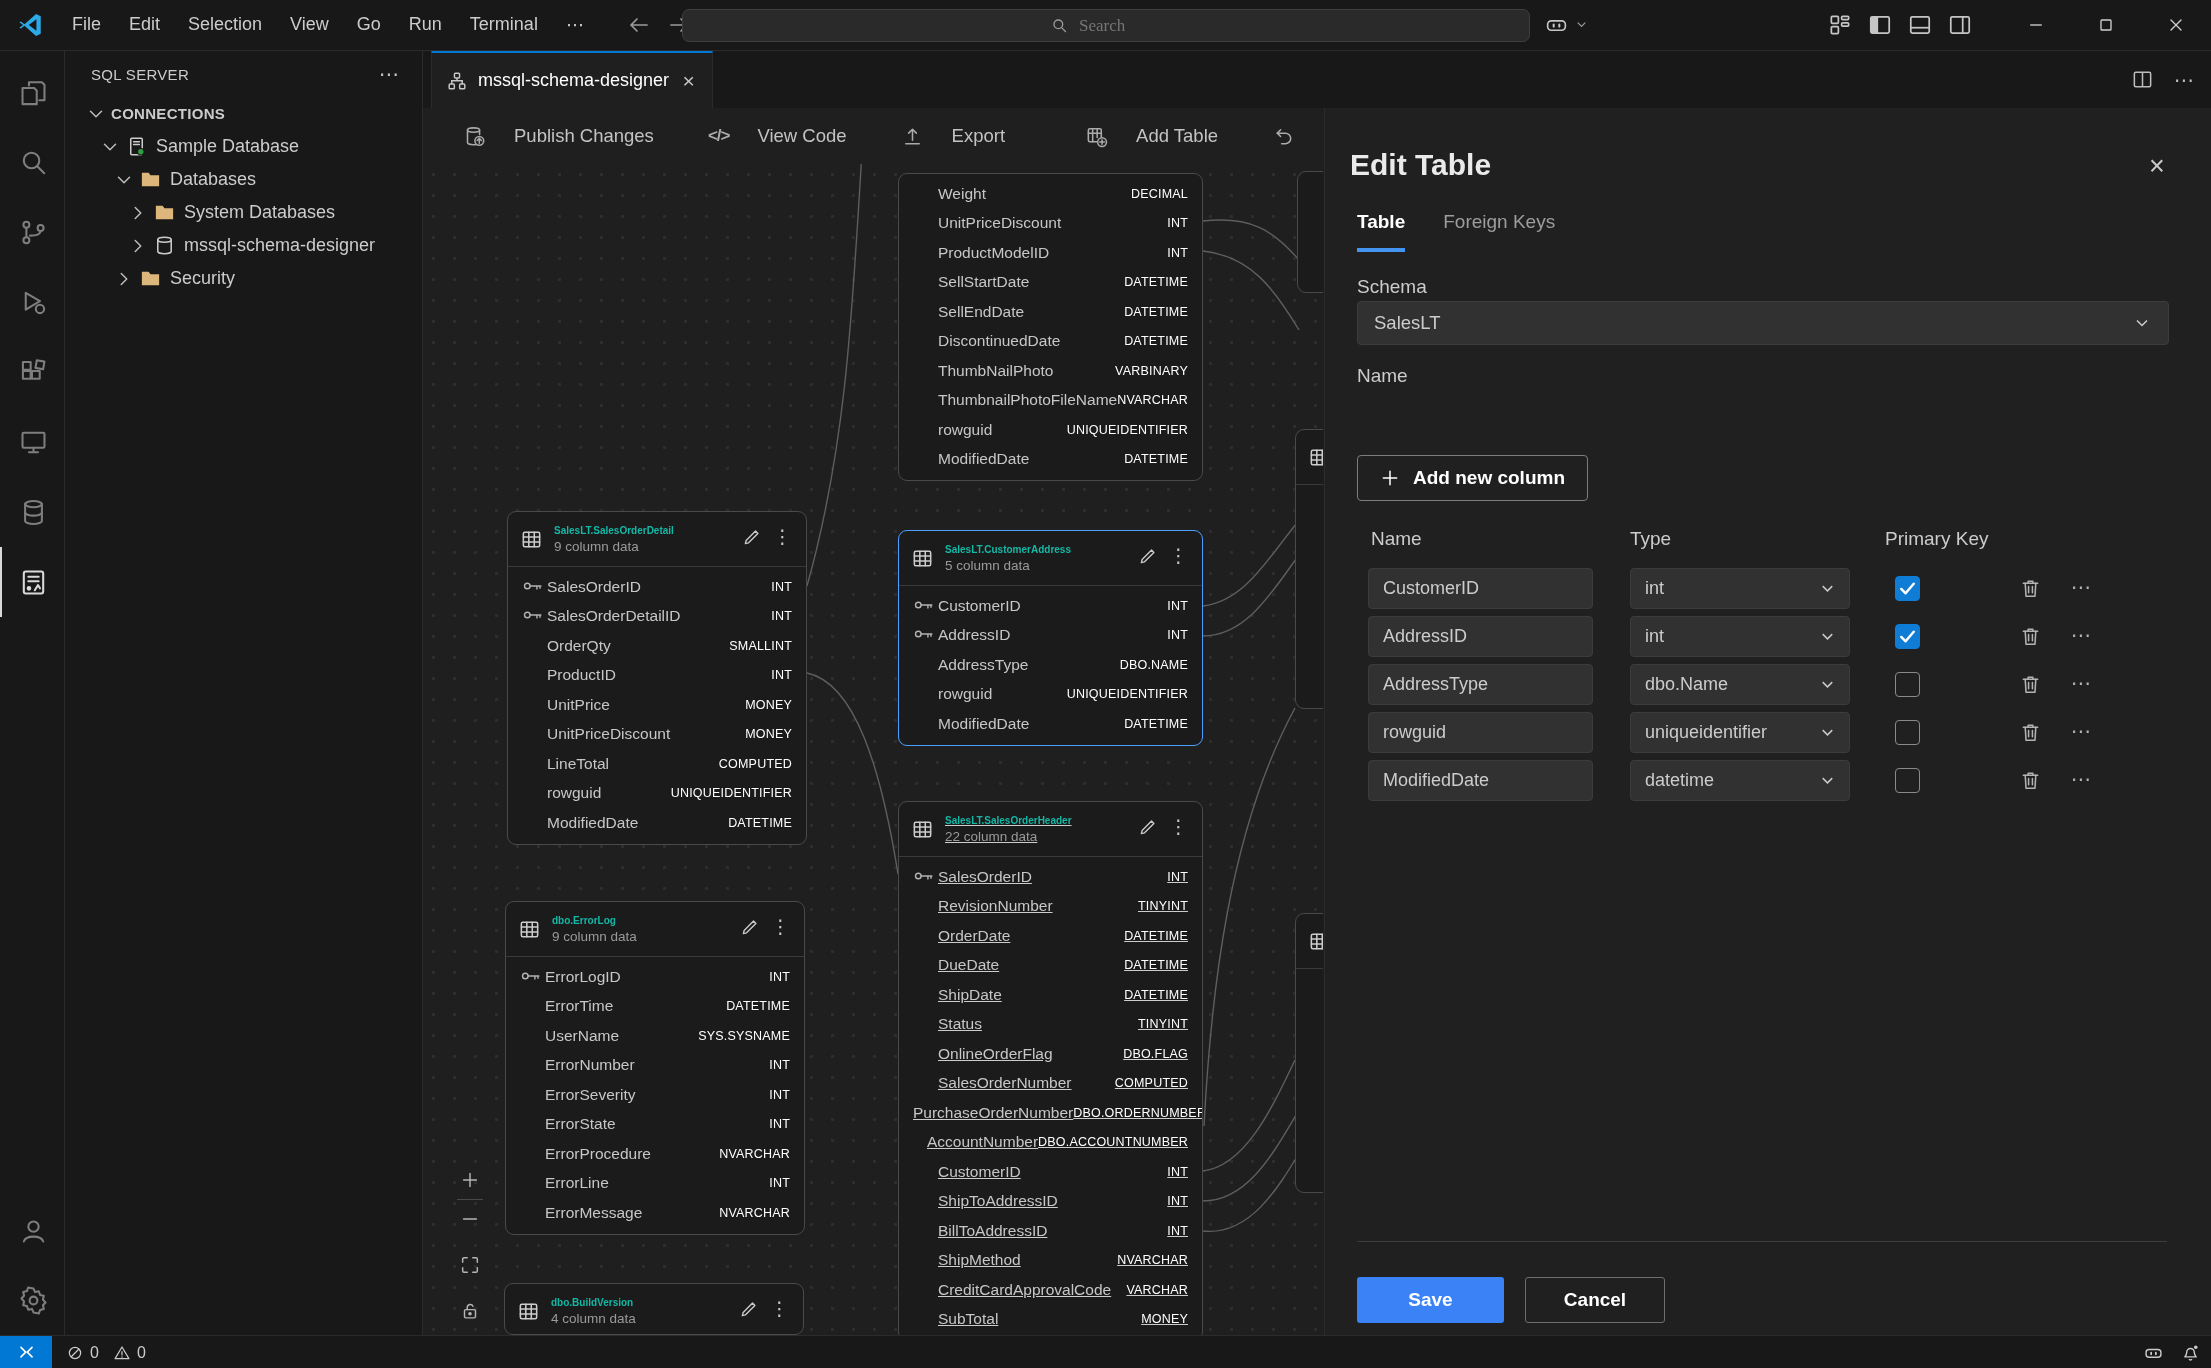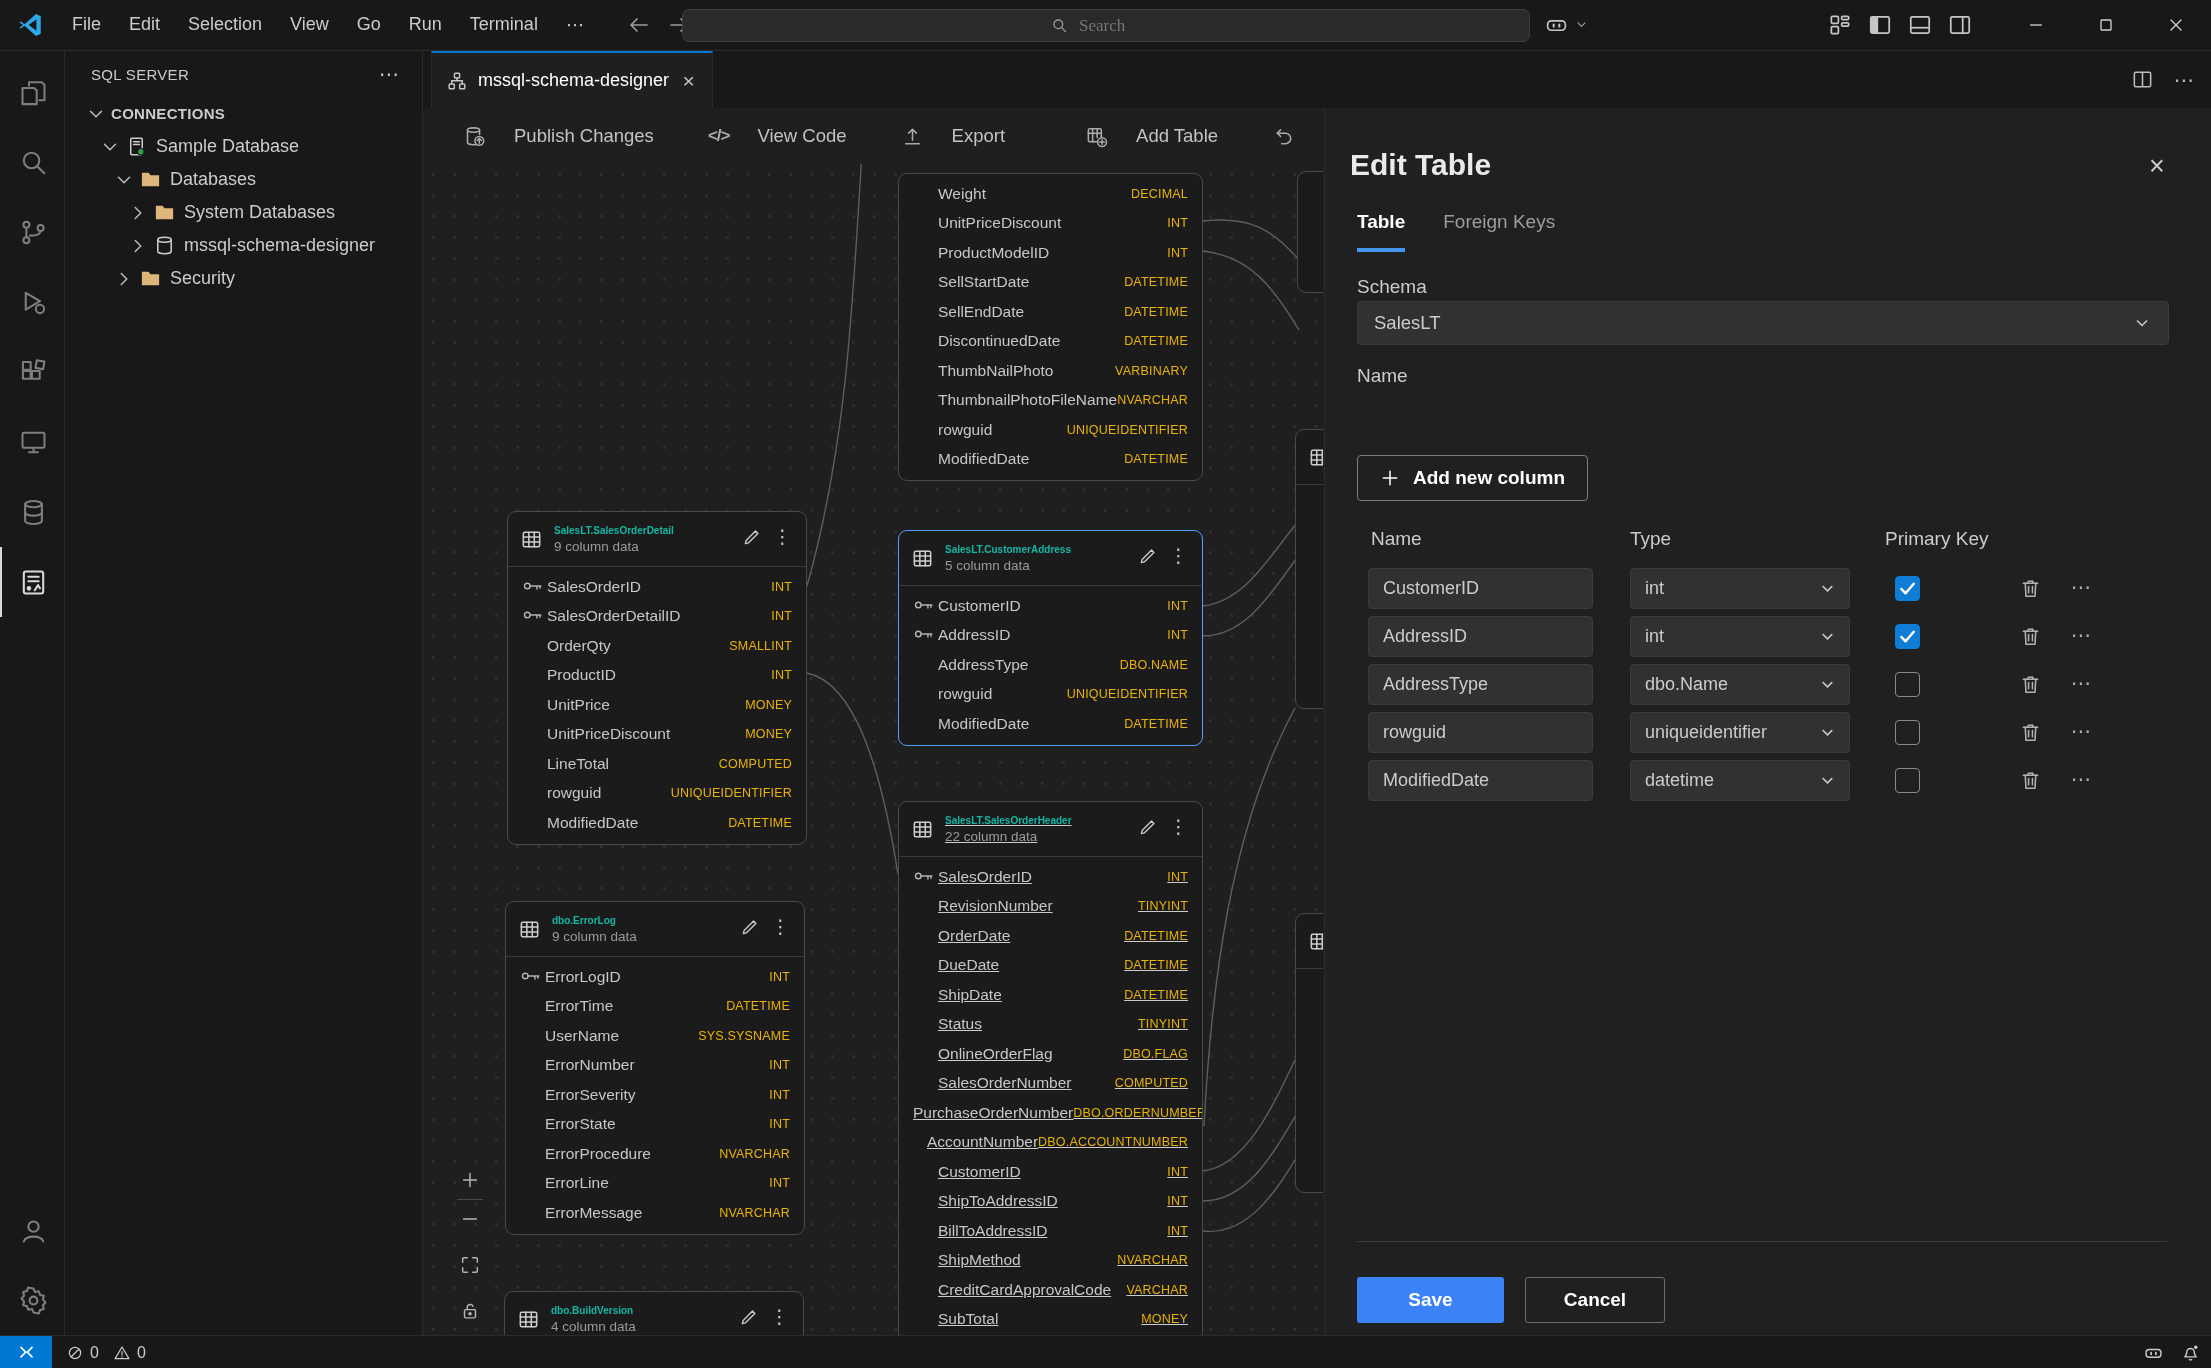--- a/index.html
+++ b/index.html
@@ -80,21 +80,21 @@
   .chtxt{display:flex;flex-direction:column;justify-content:center;gap:3px}
   .ctitle{font-size:10px;font-weight:700;color:#14b8a6;white-space:nowrap}
   .csub{font-size:13.5px;color:#9a9a9a;white-space:nowrap}
   .cedit{position:absolute;right:44px;top:15px;width:21px;height:21px;color:#c9c9c9;cursor:pointer}
   .ckebab{position:absolute;right:14px;top:13px;color:#c9c9c9;font-size:19px;cursor:pointer}
   .crows{padding:5px 0 6px}
   .crow{height:29.5px;display:flex;align-items:center;padding:0 14px;box-sizing:border-box}
   .keyslot{width:25px;height:16px;color:#b3b3b3}
   .keyslot.empty{visibility:hidden}
   .cname{flex:1;font-size:15.5px;color:#c7c7c7;white-space:nowrap}
-  .ctype{font-size:12.5px;color:#eab308;white-space:nowrap;letter-spacing:.2px}
+  .ctype{font-size:12.5px;color:#ffffff;white-space:nowrap;letter-spacing:.2px}
 
   .zoomstrip{position:absolute;left:29px;top:1053px;width:36px;display:flex;flex-direction:column;align-items:center;z-index:4;color:#b5b5b5}
   .zbtn{height:38px;width:36px;display:flex;align-items:center;justify-content:center;cursor:pointer}
   .zbtn .icon{width:22px;height:22px}
   .zdiv{width:26px;height:1px;background:#4a4a4a}
   .zgap{height:8px}
 
   
   .panel{position:absolute;top:0;right:0;width:886px;height:1227px;background:#202020;border-left:1px solid #2b2b2b;z-index:10}
   .panel-title{position:absolute;left:25px;top:40px;font-size:30px;font-weight:600;color:#eaeaea}
@@ -870,21 +870,21 @@
        <span class="cname">ErrorLine</span>
        <span class="ctype">INT</span>
      </div>
                 <div class="crow">
        <span class="keyslot empty"></span>
        <span class="cname">ErrorMessage</span>
        <span class="ctype">NVARCHAR</span>
      </div>
               </div>
             </div>
-            <div class="card" style="left:81px;top:1175px;width:300px;height:52px;margin-top:8px;">
+            <div class="card" style="left:81px;top:1175px;width:300px;height:52px;">
               <div class="chead">
        <span class="icon gicon" style="width:23px;height:23px">
                   <svg viewBox="0 0 24 24" fill="none" stroke="currentColor" stroke-width="1.6" stroke-linecap="round" stroke-linejoin="round">
                     <rect x="3.5" y="4.5" width="17" height="15" rx="1.5"></rect>
                     <path d="M3.5 9.5h17M3.5 14.5h17M9.2 4.5v15M14.9 4.5v15"></path>
                   </svg>
                 </span>
        <div class="chtxt">
          <span class="ctitle">dbo.BuildVersion</span>
          <span class="csub">4 column data</span>

